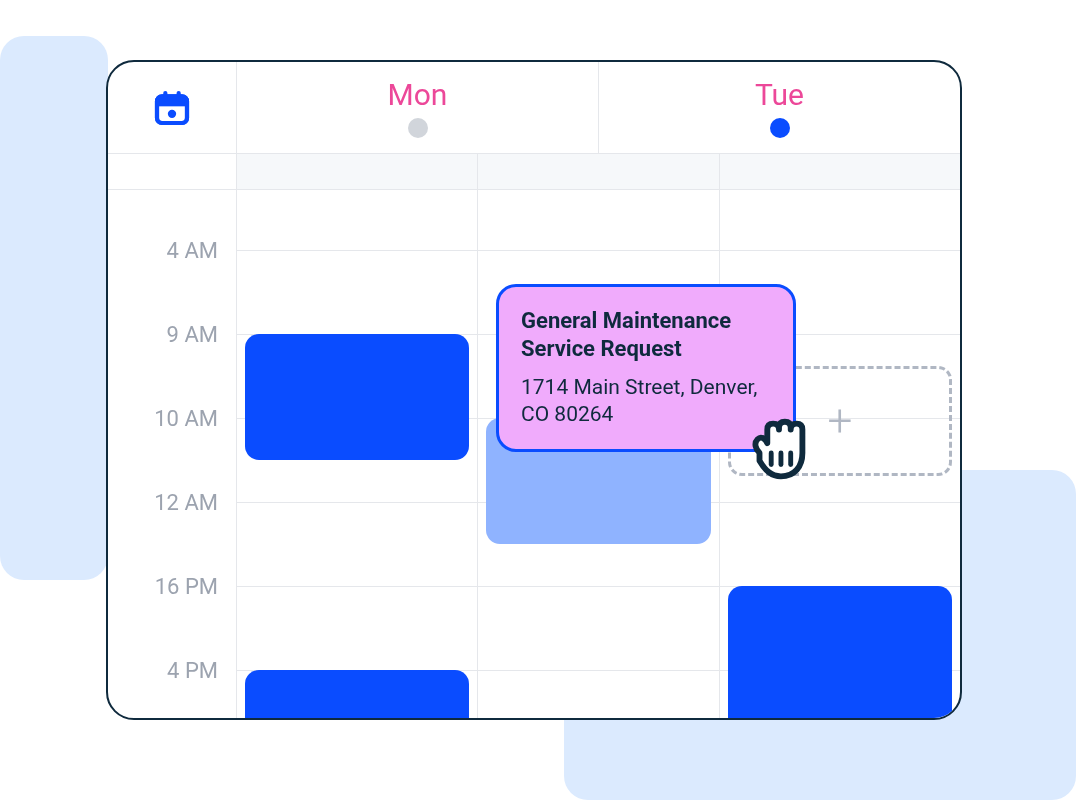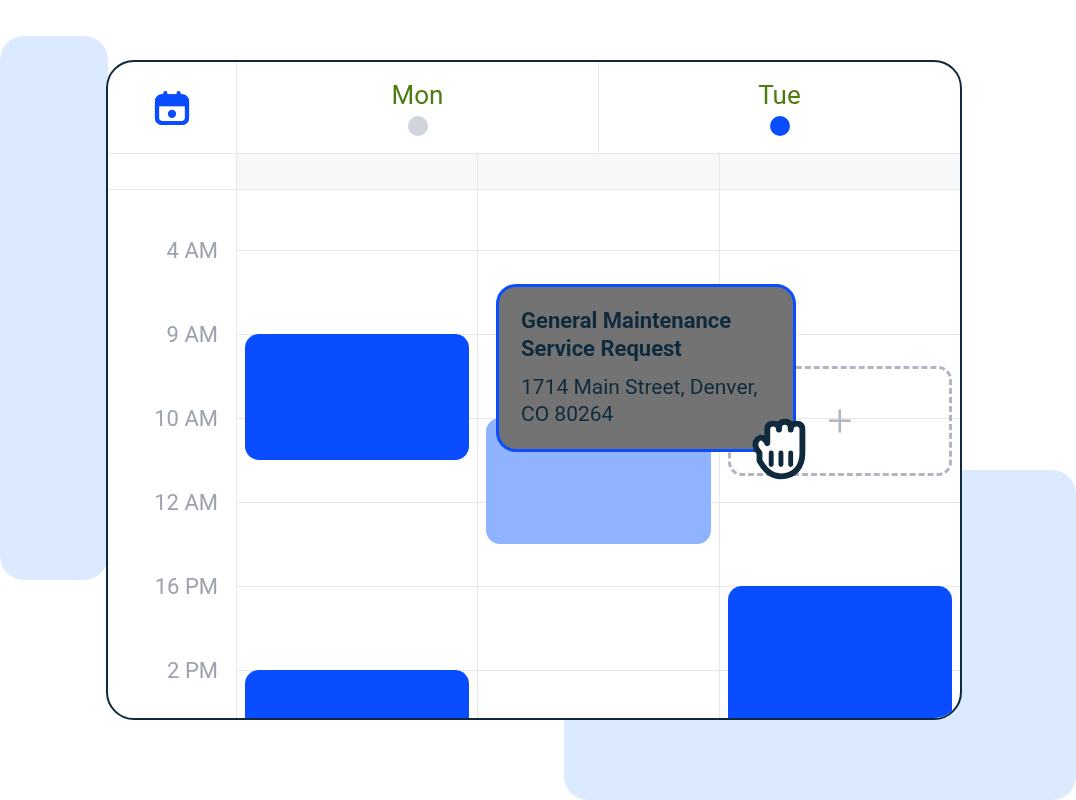--- a/index.html
+++ b/index.html
@@ -54,22 +54,22 @@
     .cal-header-col {
       flex: 1;
       display: flex;
       flex-direction: column;
       align-items: center;
       justify-content: center;
       gap: 6px;
       border-left: 1px solid #e5e7eb;
     }
     .day-label {
-      font-size: 26px;
-      color: #4d7c0f;
+      font-size: 30px;
+      color: #ec4899;
       font-weight: 400;
     }
     .day-dot {
       width: 20px;
       height: 20px;
       border-radius: 50%;
       background: #d1d5db;
     }
     .day-dot.active {
       background: #0a4cff;
@@ -128,21 +128,21 @@
       border-radius: 14px;
       display: flex;
       align-items: center;
       justify-content: center;
       color: #b0b7c3;
       font-size: 44px;
       font-weight: 300;
     }
     .popover {
       position: absolute;
-      background: #737373;
+      background: #f0abfc;
       border: 3px solid #0a4cff;
       border-radius: 20px;
       padding: 20px 22px;
       width: 300px;
       z-index: 10;
     }
     .popover-title {
       font-size: 22px;
       font-weight: 700;
       color: #0f2a3d;
@@ -194,21 +194,21 @@
     <div class="allday-col"></div>
   </div>
 
   <div class="cal-body">
     <div class="time-gutter">
       <div class="time-label" style="top:60px">4 AM</div>
       <div class="time-label" style="top:144px">9 AM</div>
       <div class="time-label" style="top:228px">10 AM</div>
       <div class="time-label" style="top:312px">12 AM</div>
       <div class="time-label" style="top:396px">16 PM</div>
-      <div class="time-label" style="top:480px">2 PM</div>
+      <div class="time-label" style="top:480px">4 PM</div>
     </div>
 
     <div class="day-col">
       <div class="hour-line" style="top:60px"></div>
       <div class="hour-line" style="top:144px"></div>
       <div class="hour-line" style="top:228px"></div>
       <div class="hour-line" style="top:312px"></div>
       <div class="hour-line" style="top:396px"></div>
       <div class="hour-line" style="top:480px"></div>
       <div class="event-block" style="top:144px;height:126px"></div>

